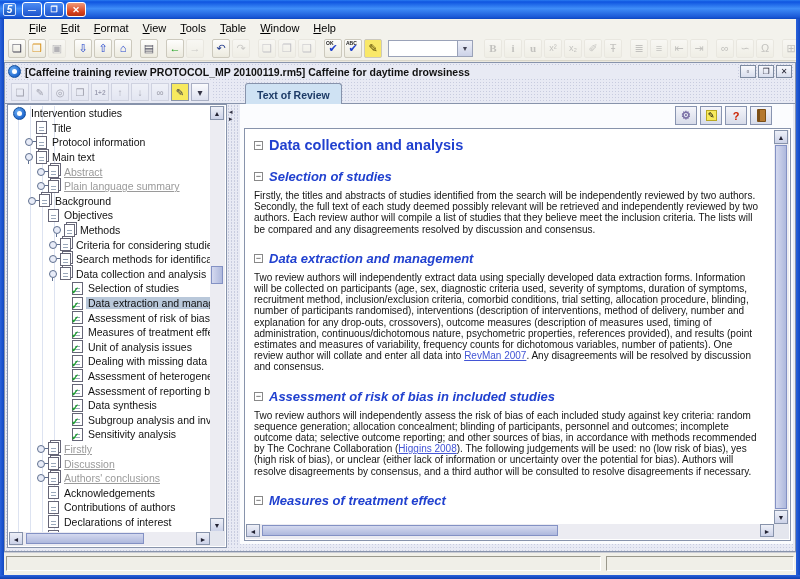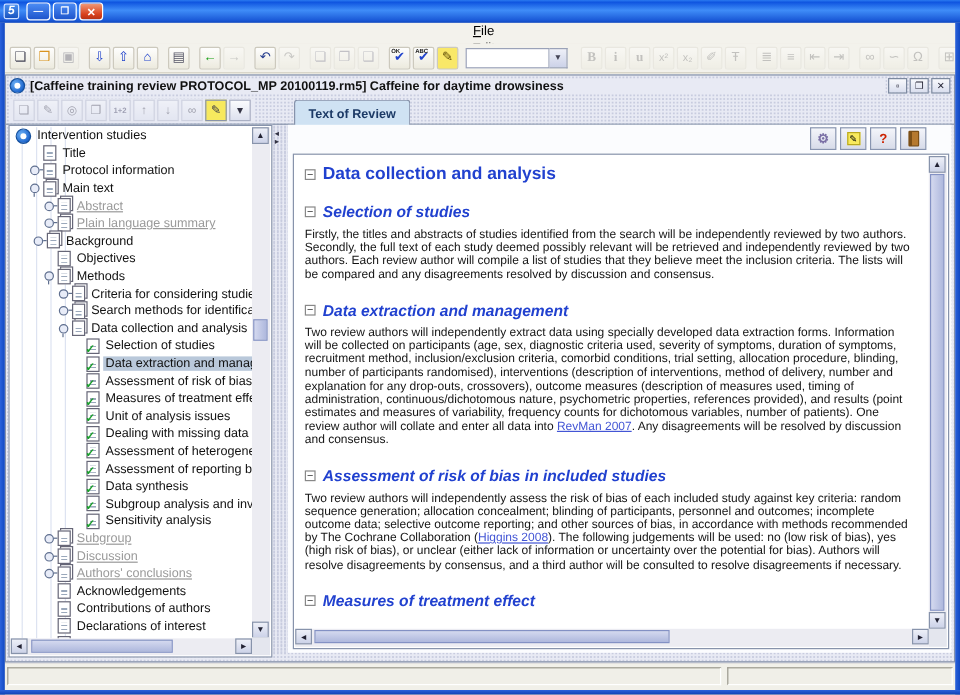--- a/index.html
+++ b/index.html
@@ -22,21 +22,21 @@
   .title-text { color:#fff; font-size:11px; font-weight:bold; text-shadow:1px 1px 1px #143a8a; flex:1; white-space:nowrap; overflow:hidden; }
   .win-controls { display:flex; }
   .wbtn { width:20px; height:15px; margin-left:2px; border:1px solid #fff; border-radius:3px; color:#fff;
     font-size:8px; font-weight:bold; display:flex; align-items:center; justify-content:center; }
   .wbtn.min,.wbtn.max { background:linear-gradient(#4c8cf4,#1e55cc); }
   .wbtn.min { align-items:flex-end; padding-bottom:2px; }
   .wbtn.close { background:linear-gradient(#f09a78,#d8401c 70%,#b53215); font-size:9px; }
 
   
   .menubar { position:absolute; top:19px; left:4px; right:4px; height:17px; background:#f3f2ec;
-    display:flex; align-items:center; padding-left:6px;flex-direction:column; }
+    display:flex; align-items:center; padding-left:18px; }
   .menu-item { display:inline-block; padding:1px 7px; font-size:11px; color:#000; }
   .menu-item::first-letter { text-decoration:underline; }
 
   
   .toolbar { position:absolute; top:36px; left:4px; right:4px; height:25px; background:#f3f2ec;
     border-bottom:1px solid #d9d6ca; display:flex; align-items:center; padding-left:1px; }
   .grip { width:5px; height:18px; margin-right:2px;
     background-image:radial-gradient(#bdbab0 35%, transparent 36%); background-size:3px 3px; }
   .tbtn { width:18px; height:19px; margin:0 1px; border:1px solid #ccc9bd; border-radius:2px;
     background:linear-gradient(#fefefd,#ecead f0); background:linear-gradient(#fefefd,#eceade);
@@ -366,21 +366,21 @@
               <div class="trow" style="padding-left: 19px;">
                 <span class="hdl collapsed"></span>
                 <span class="ti ti-docs"></span>
                 <span class="tlabel">Background</span>
               </div>
               <div class="trow" style="padding-left: 28px;">
                 <span class="hspace"></span>
                 <span class="ti ti-doc"></span>
                 <span class="tlabel">Objectives</span>
               </div>
-              <div class="trow" style="padding-left: 28px;">
+              <div class="trow" style="padding-left: 44px;">
                 <span class="hdl expanded"></span>
                 <span class="ti ti-docs"></span>
                 <span class="tlabel">Methods</span>
               </div>
               <div class="trow" style="padding-left: 40px;">
                 <span class="hdl collapsed"></span>
                 <span class="ti ti-docs"></span>
                 <span class="tlabel">Criteria for considering studies fo</span>
               </div>
               <div class="trow" style="padding-left: 40px;">
@@ -444,21 +444,21 @@
                 <span class="tlabel">Subgroup analysis and inves</span>
               </div>
               <div class="trow" style="padding-left: 52px;">
                 <span class="hspace"></span>
                 <span class="ti ti-check"></span>
                 <span class="tlabel">Sensitivity analysis</span>
               </div>
               <div class="trow" style="padding-left: 28px;">
                 <span class="hdl collapsed"></span>
                 <span class="ti ti-docs"></span>
-                <span class="tlabel dim">Subgroup</span>
+                <span class="tlabel dim">Firstly</span>
               </div>
               <div class="trow" style="padding-left: 28px;">
                 <span class="hdl collapsed"></span>
                 <span class="ti ti-docs"></span>
                 <span class="tlabel dim">Discussion</span>
               </div>
               <div class="trow" style="padding-left: 28px;">
                 <span class="hdl collapsed"></span>
                 <span class="ti ti-docs"></span>
                 <span class="tlabel dim">Authors' conclusions</span>

